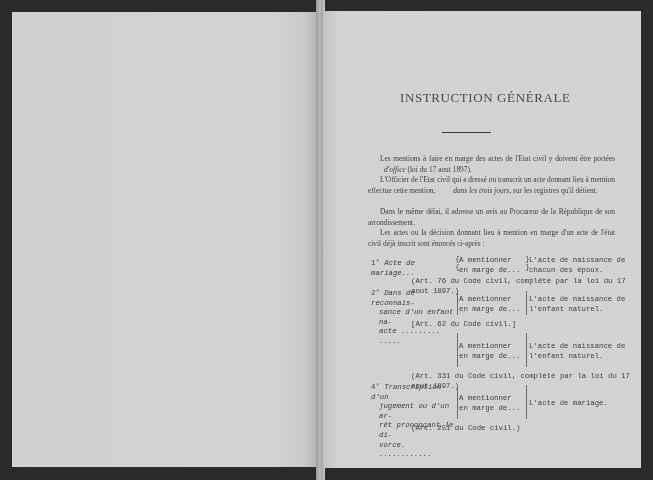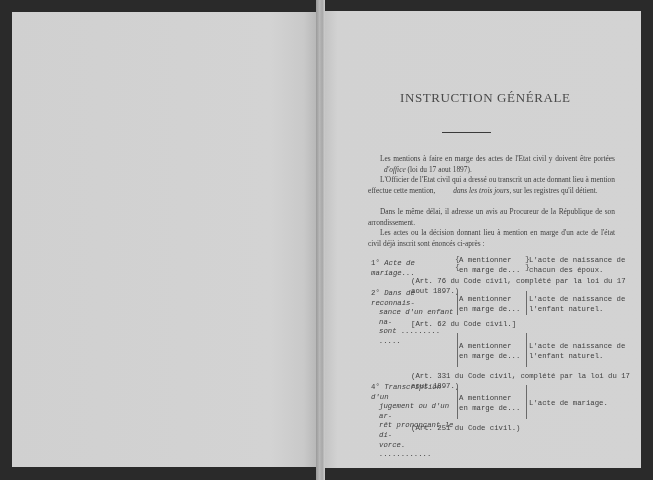--- a/index.html
+++ b/index.html
@@ -110,21 +110,21 @@
       <div>L'acte de naissance de</div>
       <div>chacun des époux.</div>
     </div>
     <div class="ref" style="left:8px; top:21px">(Art. 76 du Code civil, complété par la loi du 17 aout 1897.)</div>
   </div>
 
   <div class="entry" style="top:278px; height:40px">
     <div class="label" style="top:0px">
       <div><span class="num">2°</span> <span>Dans de reconnais-</span></div>
       <div style="padding-left:8px">sance d'un enfant na-</div>
-      <div style="padding-left:8px">sont .........  .....</div>
+      <div style="padding-left:8px">acte .........  .....</div>
     </div>
     <div class="vline" style="left:86px; top:2px; height:24px"></div>
     <div class="mid" style="top:5px">
       <div>A mentionner</div>
       <div>en marge de...</div>
     </div>
     <div class="vline" style="left:155px; top:2px; height:24px"></div>
     <div class="right" style="top:5px">
       <div>L'acte de naissance de</div>
       <div>l'enfant naturel.</div>

